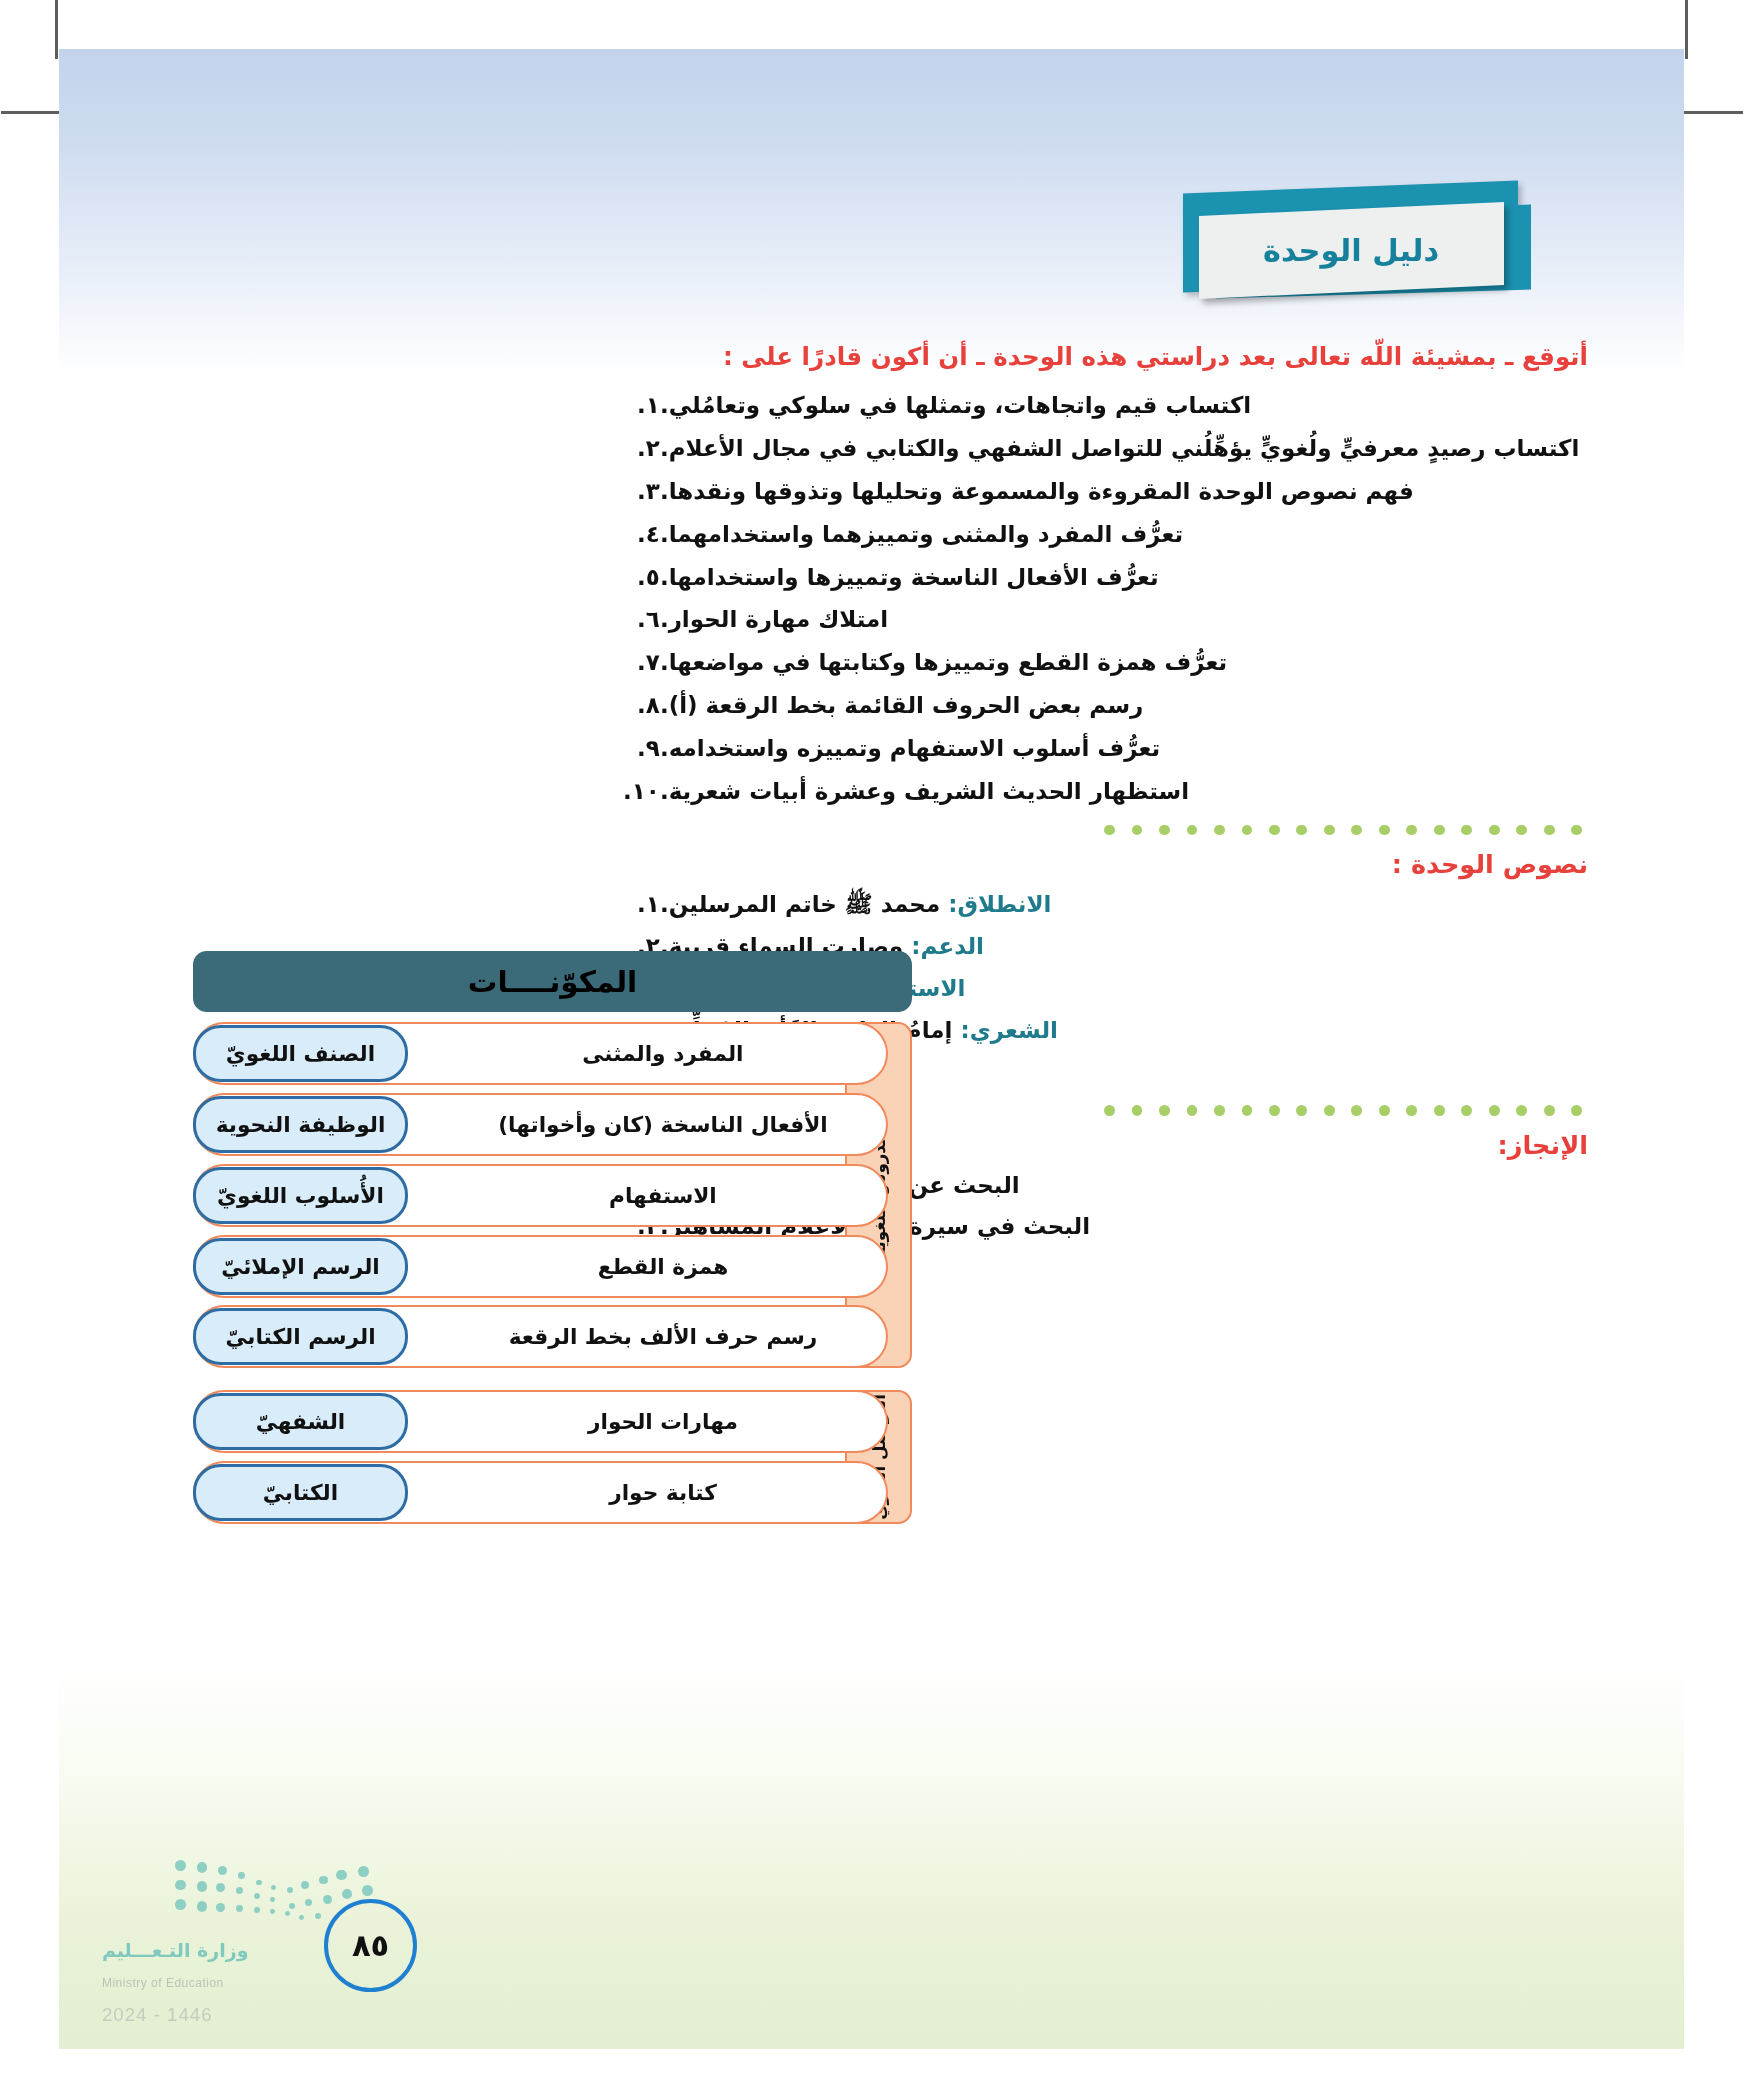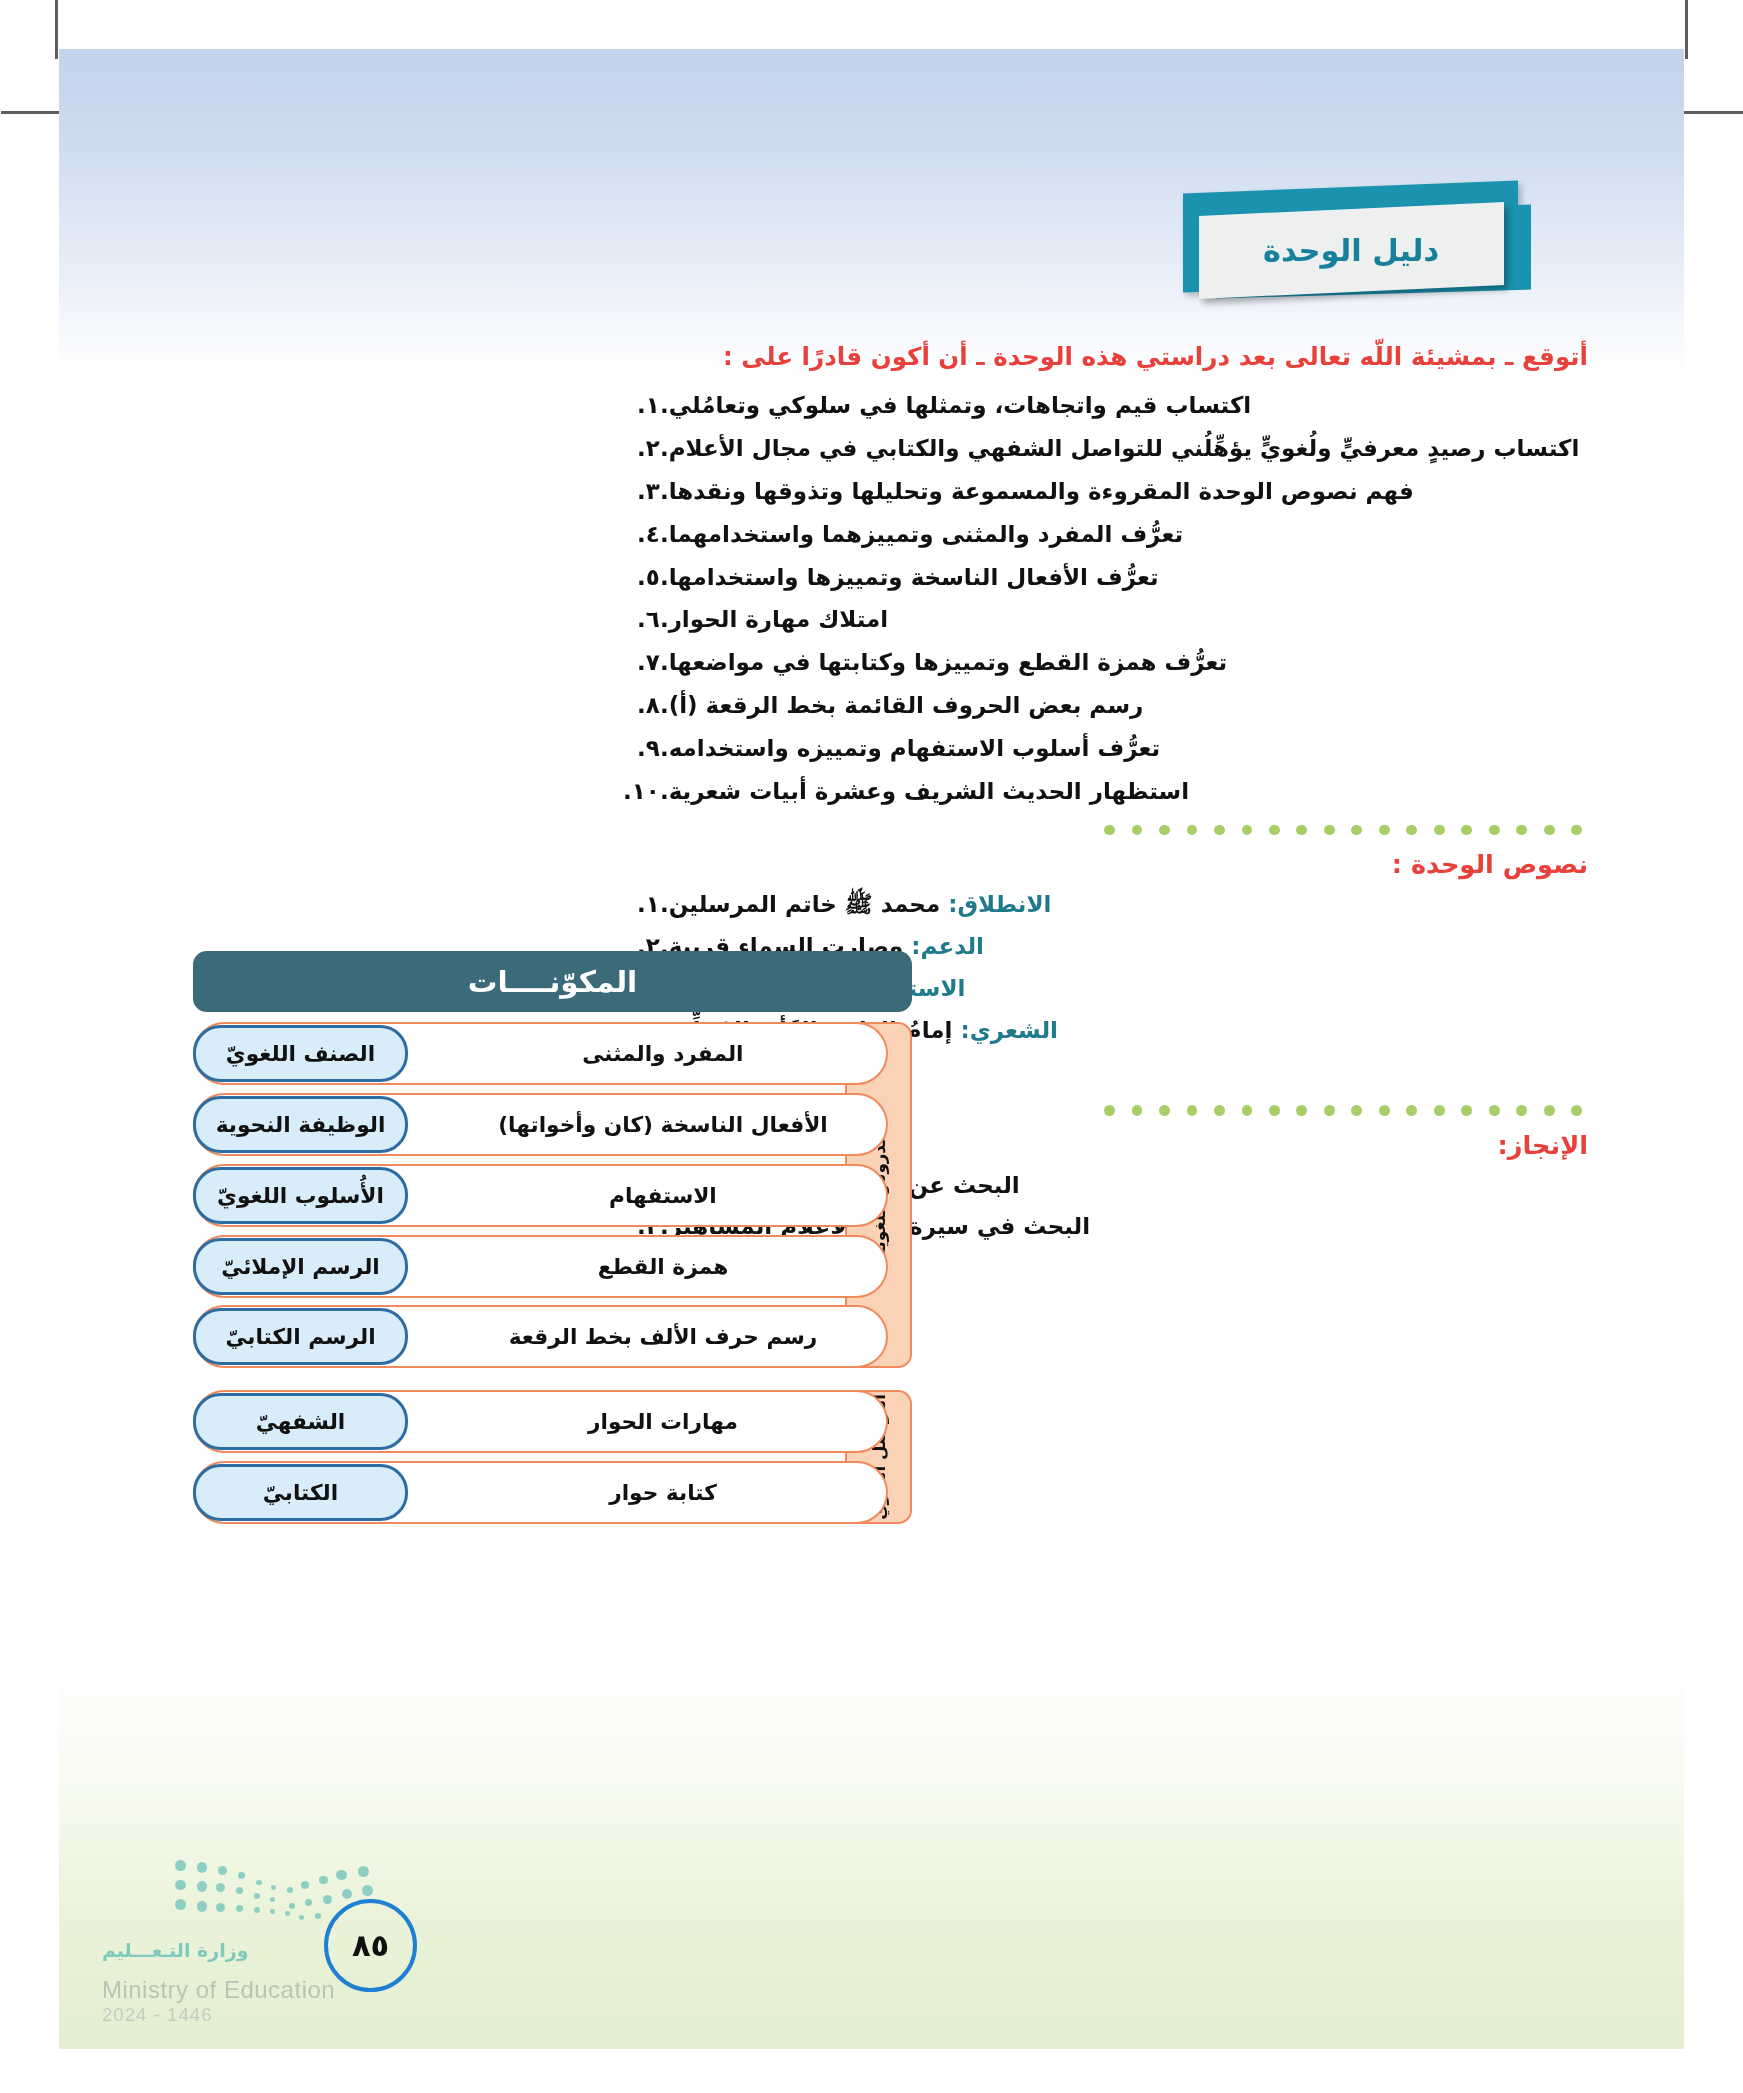--- a/index.html
+++ b/index.html
@@ -104,21 +104,21 @@
     color:#111;
     font-family:"DejaVu Sans","Liberation Sans",sans-serif;
   }
   ol.texts li .num{width:61px;flex:0 0 61px;text-align:right;padding-left:5.9px;}
   ol.texts li .body{flex:1 1 auto;text-align:left;}
   ol.texts li .lbl{color:#1f7a8c;}
 
   
   .comp-wrap{position:absolute;left:193px;top:951px;width:719px;}
   .comp-head{
-    background:#3b6b78;color:#ffffff;border-radius:13.8px;
+    background:#3b6b78;color:#000000;border-radius:13.8px;
     height:61px;display:flex;align-items:center;justify-content:center;
     font-size:29.6px;font-weight:bold;letter-spacing:1px;
     font-family:"DejaVu Sans","Liberation Sans",sans-serif;
   }
 
   .group{position:relative;margin-top:9.9px;}
   .group .band{
     position:absolute;top:0;right:0;width:67px;height:100%;
     background:#fad3b6;border:2px solid #f08a5d;border-radius:13.8px;
     box-sizing:border-box;
@@ -160,21 +160,21 @@
   
   .footer{position:absolute;left:94px;top:1852px;width:414px;height:187px;}
   .moe-dots{position:absolute;left:77px;top:5.9px;width:197px;height:79px;}
   .moe-dots i{position:absolute;border-radius:50%;background:#8ecfc4;}
   .moe-ar{
     position:absolute;left:7.9px;top:87px;font-size:19px;color:#7fc9bd;
     font-weight:bold;letter-spacing:2px;direction:rtl;
     font-family:"DejaVu Sans","Liberation Sans",sans-serif;
   }
   .moe-en{
-    position:absolute;left:7.9px;top:124px;font-size:24px;color:#b9c4b6;
+    position:absolute;left:7.9px;top:124px;font-size:12px;color:#b9c4b6;
     letter-spacing:0.5px;direction:ltr;
     font-family:"Liberation Sans",sans-serif;
   }
   .moe-yr{
     position:absolute;left:7.9px;top:152px;font-size:18.7px;color:#c3ccbf;
     letter-spacing:1px;direction:ltr;
     font-family:"Liberation Sans",sans-serif;
     text-align:right;
   }
   .page-num{

